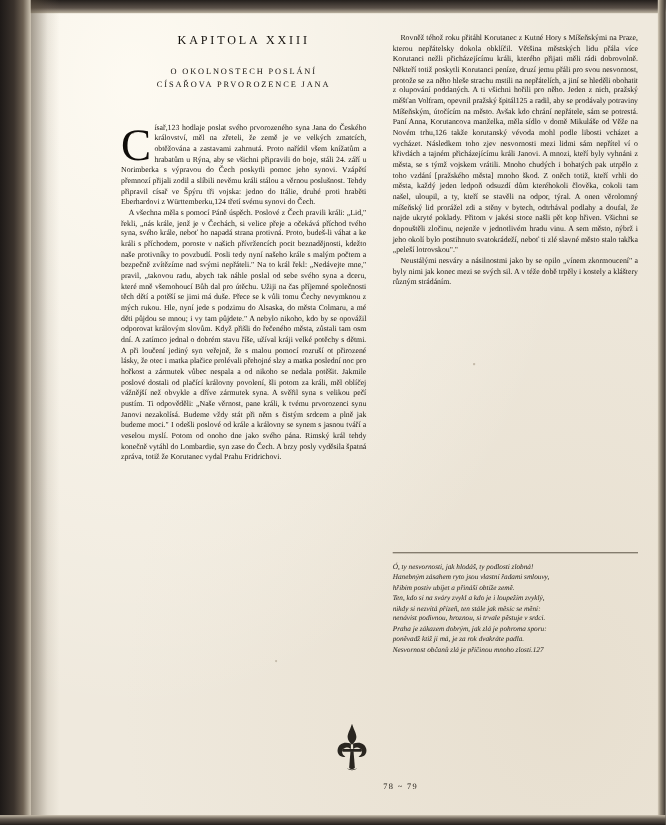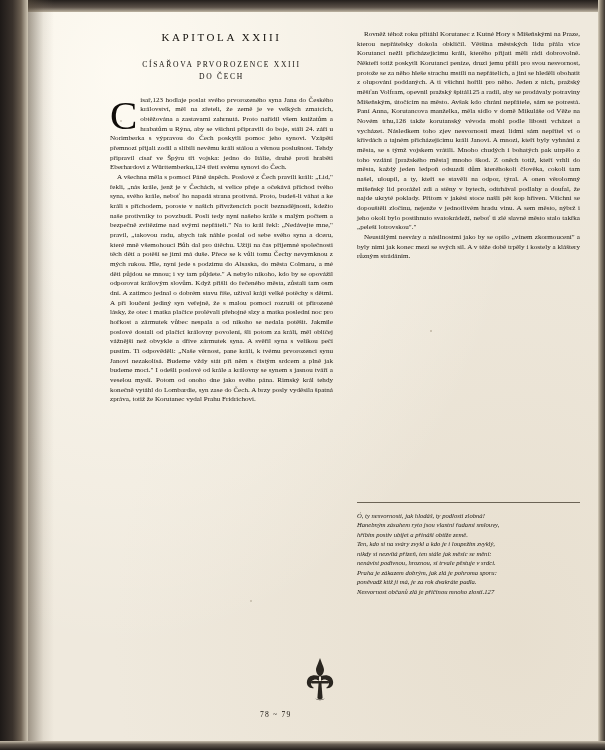--- a/index.html
+++ b/index.html
@@ -63,21 +63,21 @@
     width: 223px;
     font-size: 7.1px;
     line-height: 1.365;
     text-align: justify;
     color: #18140f;
     hyphens: auto;
   }
 
   .chapter-head {
     text-align: center;
-    margin-bottom: 12px;
+    margin-bottom: 28px;
   }
   .chapter-title {
     font-size: 11px;
     letter-spacing: 2.6px;
     color: #14110d;
     margin-bottom: 14px;
   }
   .chapter-sub {
     font-size: 7.6px;
     letter-spacing: 1.7px;
@@ -123,21 +123,21 @@
     top: 638px;
     width: 46px;
     text-align: center;
   }
   .ornament svg { display: block; margin: 0 auto; }
   .folio {
     position: absolute;
     left: 200px;
     top: 692px;
     width: 120px;
-    text-align: left;
+    text-align: right;
     font-size: 7.6px;
     letter-spacing: 1.2px;
     color: #191510;
   }
   .speck {
     position: absolute;
     background: rgba(120,104,80,0.35);
     border-radius: 50%;
   }
 </style>
@@ -155,22 +155,22 @@
   <div class="speck" style="left:430px;top:330px;width:1.5px;height:1.5px;"></div>
   <div class="speck" style="left:250px;top:600px;width:2px;height:2px;"></div>
 
   <div class="content">
 
     <div class="columns">
 
       <div class="col">
         <div class="chapter-head">
           <div class="chapter-title">KAPITOLA XXIII</div>
-          <div class="chapter-sub">CÍSAŘOVA PRVOROZENCE XXIII</div>
-          <div class="chapter-sub">DO ČECH</div>
+          <div class="chapter-sub">O OKOLNOSTECH POSLÁNÍ</div>
+          <div class="chapter-sub">CÍSAŘOVA PRVOROZENCE JANA</div>
         </div>
 
         <div class="dropcap-para">
           <span class="dropcap">C</span>
           <p class="p first">ísař,123 hodlaje poslat svého prvorozeného syna Jana do Českého království, měl na zřeteli, že země je ve velkých zmatcích, obtěžována a zastavami zahrnutá. Proto nařídil všem knížatům a hrabatům u Rýna, aby se všichni připravili do boje, stáli 24. září u Norimberka s výpravou do Čech poskytli pomoc jeho synovi. Vzápětí přemnozí přijali zodil a slíbili nevěmu králi stálou a věrnou poslušnost. Tehdy připravil císař ve Špýru tři vojska: jedno do Itálie, druhé proti hraběti Eberhardovi z Württemberku,124 třetí svému synovi do Čech.</p>
         </div>
         <p class="p">A všechna měla s pomocí Páně úspěch. Poslové z Čech pravili králi: „Lid," řekli, „nás krále, jenž je v Čechách, si velice přeje a očekává příchod tvého syna, svého krále, neboť ho napadá strana protivná. Proto, budeš-li váhat a ke králi s příchodem, poroste v našich přívržencích pocit beznadějnosti, kdežto naše protivníky to povzbudí. Posli tedy nyní našeho krále s malým počtem a bezpečně zvítězíme nad svými nepřáteli." Na to král řekl: „Nedávejte mne," pravil, „takovou radu, abych tak náhle poslal od sebe svého syna a dceru, které mně všemohoucí Bůh dal pro útěchu. Užiji na čas příjemné společnosti těch dětí a potěší se jimi má duše. Přece se k vůli tomu Čechy nevymknou z mých rukou. Hle, nyní jede s podzimu do Alsaska, do města Colmaru, a mé děti půjdou se mnou; i vy tam půjdete." A nebylo nikoho, kdo by se opovážil odporovat královým slovům. Když přišli do řečeného města, zůstali tam osm dní. A zatímco jednal o dobrém stavu říše, užíval kráji velké potěchy s dětmi. A při loučení jediný syn veřejně, že s malou pomocí rozruší ot přirozené lásky, že otec i matka plačice prolévali přehojné slzy a matka poslední noc pro hořkost a zármutek vůbec nespala a od nikoho se nedala potěšit. Jakmile poslové dostali od plačící královny povolení, šli potom za králi, měl oblíčej vážnější než obvykle a dříve zármutek syna. A svěřil syna s velikou pečí pustím. Ti odpověděli: „Naše věrnost, pane králi, k tvému prvorozenci synu Janovi nezakolísá. Budeme vždy stát při něm s čistým srdcem a plně jak budeme moci." I odešli poslové od krále a královny se synem s jasnou tváří a veselou myslí. Potom od onoho dne jako svého pána. Rimský král tehdy konečně vytáhl do Lombardie, syn zase do Čech. A brzy posly vyděsila špatná zpráva, totiž že Korutanec vydal Prahu Fridrichovi.</p>
       </div>
 
       <div class="col">

